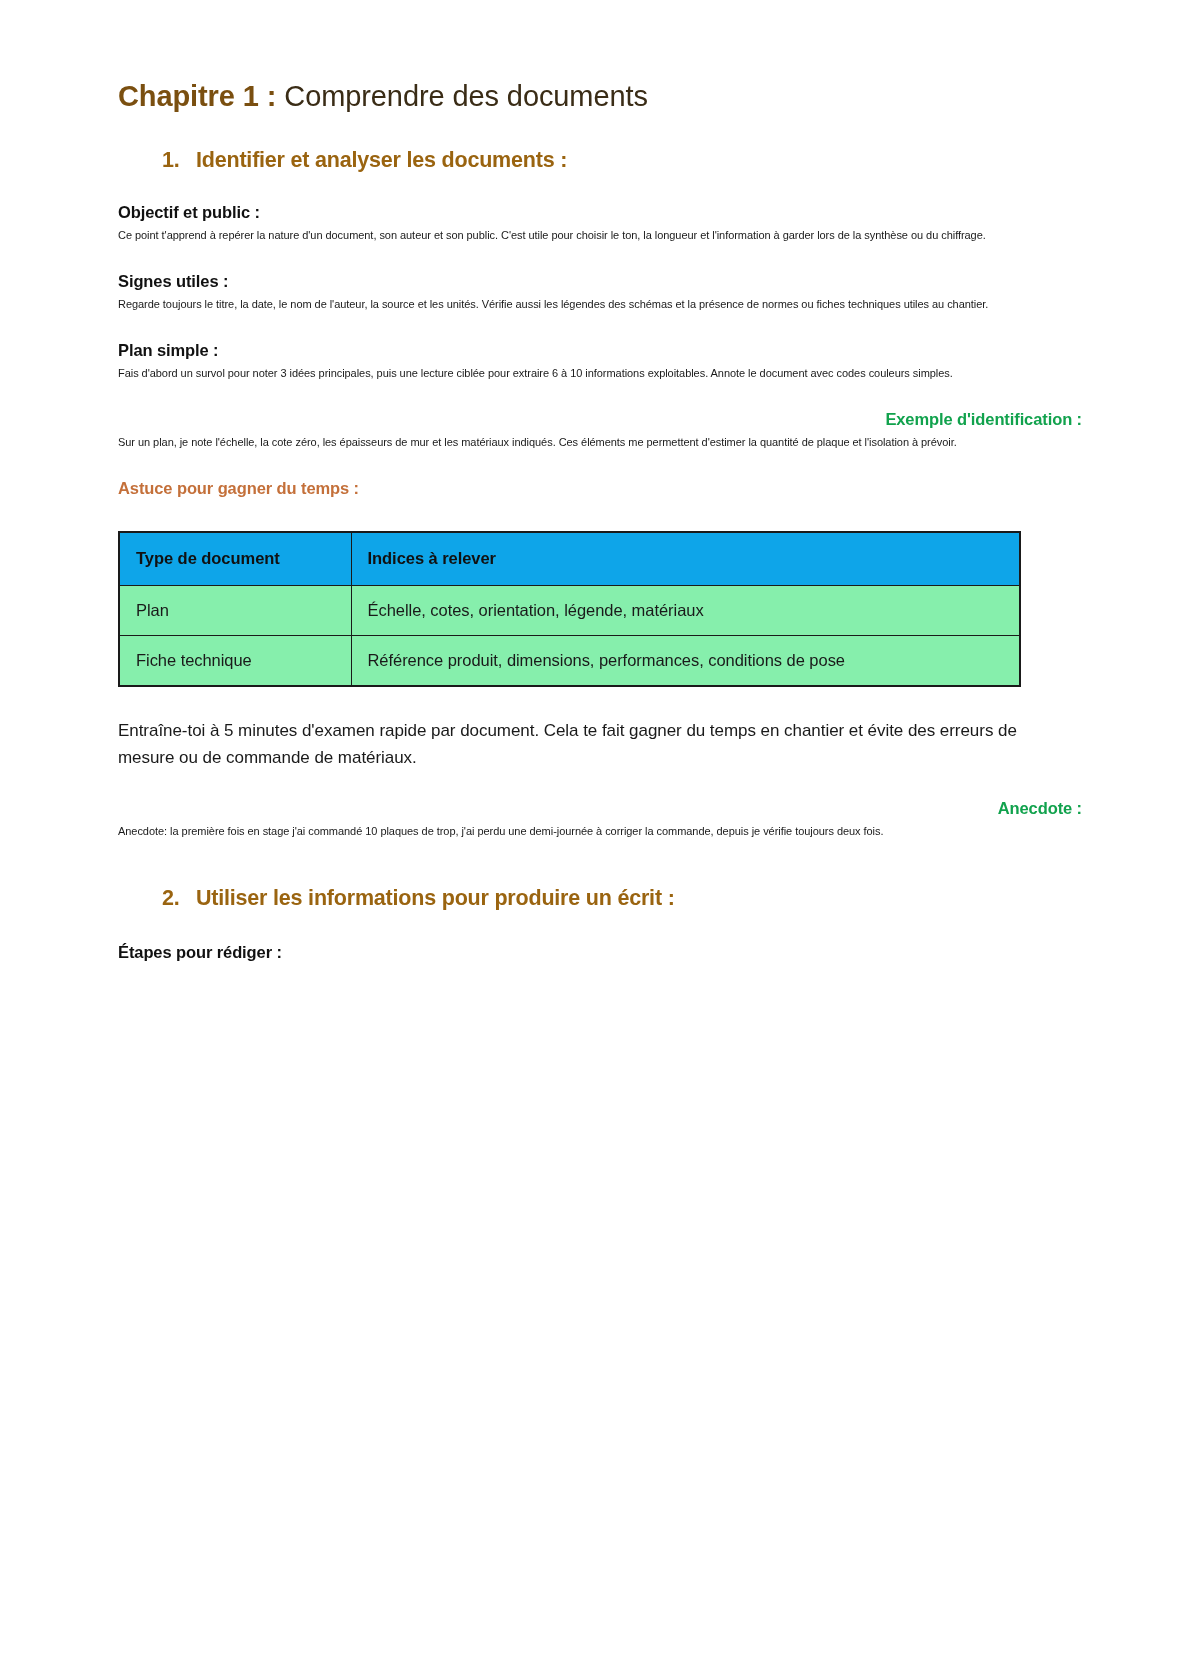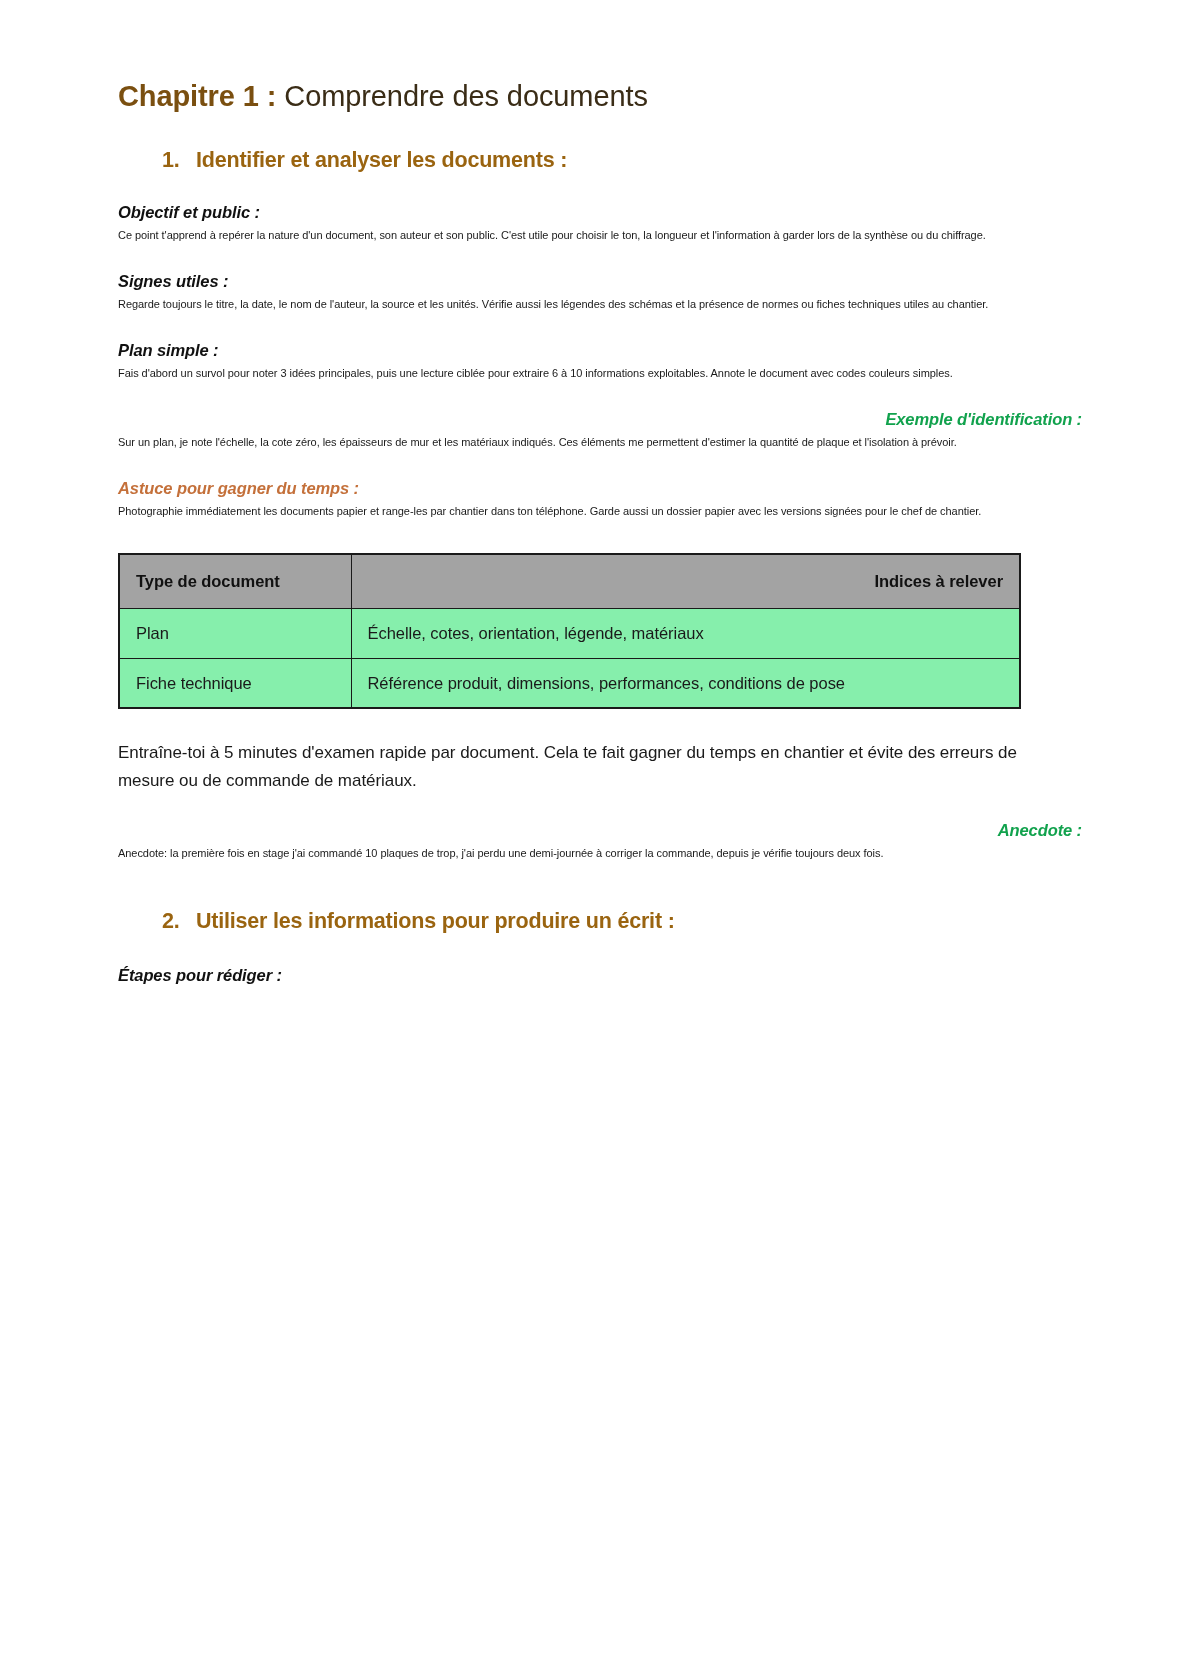--- a/index.html
+++ b/index.html
@@ -68,21 +68,20 @@
   
   .block {
     margin: 0 0 27px 0;
   }
   .block-head {
     font-size: 16.5px;
     font-weight: 700;
     color: #111111;
     margin: 0 0 5px 0;
     letter-spacing: -0.1px;
-    font-style: italic;
   }
   .block-head.green { color: #11a24d; text-align: right; }
   .block-head.orange { color: #c4703a; }
   .block-body {
     font-size: 11px;
     line-height: 1.62;
     color: #1a1a1a;
     margin: 0;
     letter-spacing: -0.05px;
     max-width: 905px;
@@ -109,33 +108,33 @@
   table.doc-table th,
   table.doc-table td {
     border: 1.6px solid #1a1a1a;
     text-align: left;
     vertical-align: middle;
     padding: 14px 16px;
     font-size: 16.5px;
     letter-spacing: -0.05px;
   }
   table.doc-table thead th {
-    background: #a3a3a3;
+    background: #0ea5e9;
     font-weight: 700;
     color: #111111;
     height: 54px;
     padding-top: 12px;
     padding-bottom: 12px;
   }
   table.doc-table thead th.col-type {
     width: 232px;
     text-align: left;
   }
   table.doc-table thead th.col-indices {
-    text-align: right;
+    text-align: left;
   }
   table.doc-table tbody td {
     background: #86efac;
     font-weight: 400;
     color: #1a1a1a;
     height: 50px;
   }
   table.doc-table tbody td.cell-type { width: 232px; }
 </style>
 </head>
@@ -168,21 +167,20 @@
     <p class="block-body">Fais d'abord un survol pour noter 3 idées principales, puis une lecture ciblée pour extraire 6 à 10 informations exploitables. Annote le document avec codes couleurs simples.</p>
   </div>
 
   <div class="block">
     <div class="block-head green">Exemple d'identification :</div>
     <p class="block-body">Sur un plan, je note l'échelle, la cote zéro, les épaisseurs de mur et les matériaux indiqués. Ces éléments me permettent d'estimer la quantité de plaque et l'isolation à prévoir.</p>
   </div>
 
   <div class="block">
     <div class="block-head orange">Astuce pour gagner du temps :</div>
-    <p class="block-body">Photographie immédiatement les documents papier et range-les par chantier dans ton téléphone. Garde aussi un dossier papier avec les versions signées pour le chef de chantier.</p>
   </div>
 
   <div class="doc-table-wrap">
     <table class="doc-table">
       <thead>
         <tr>
           <th class="col-type">Type de document</th>
           <th class="col-indices">Indices à relever</th>
         </tr>
       </thead>

